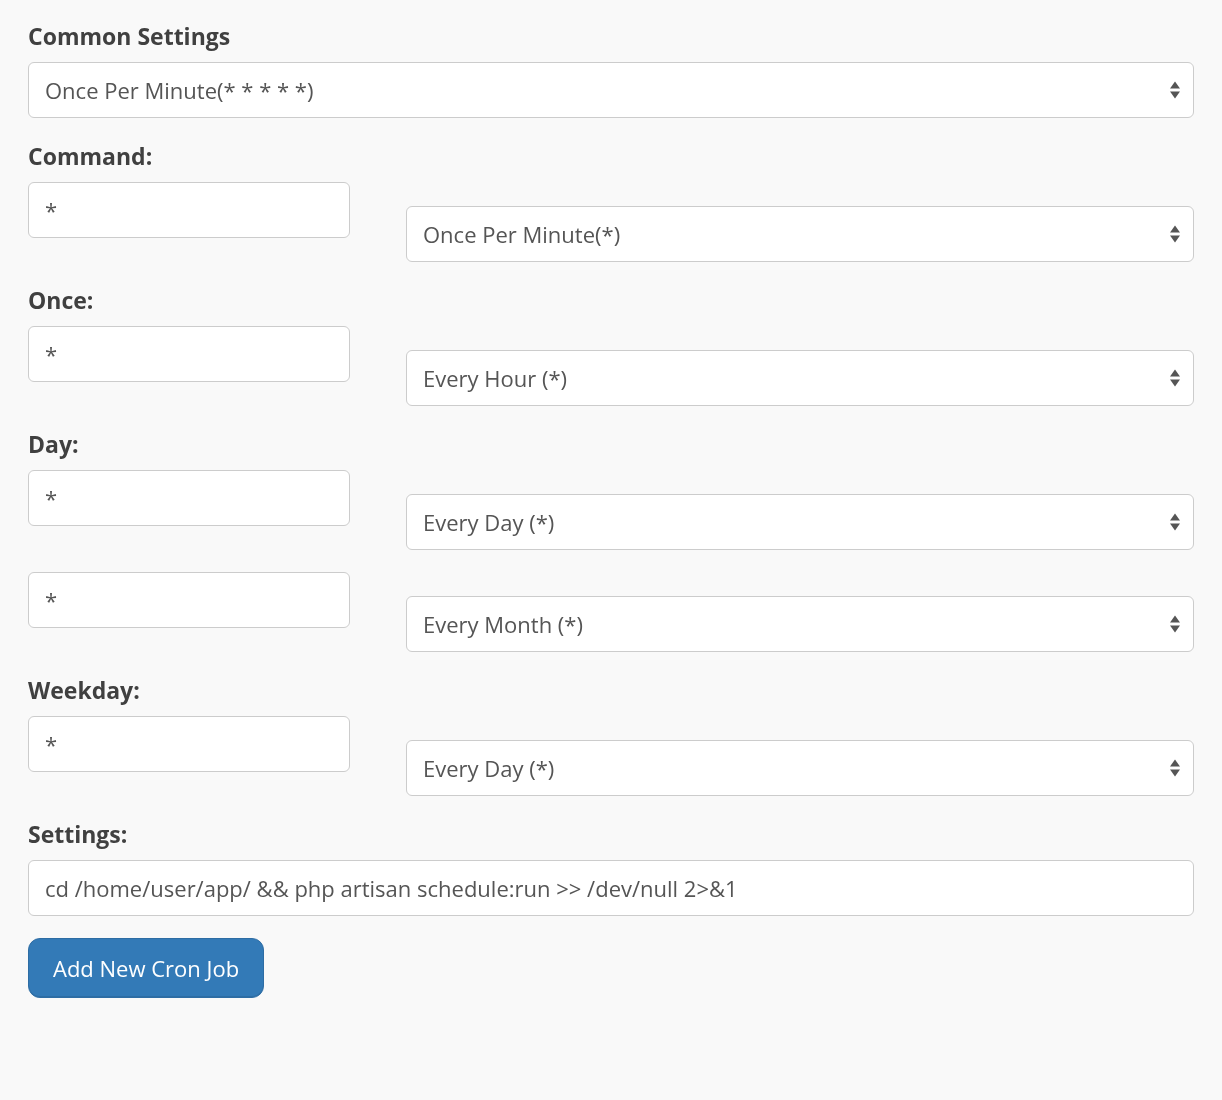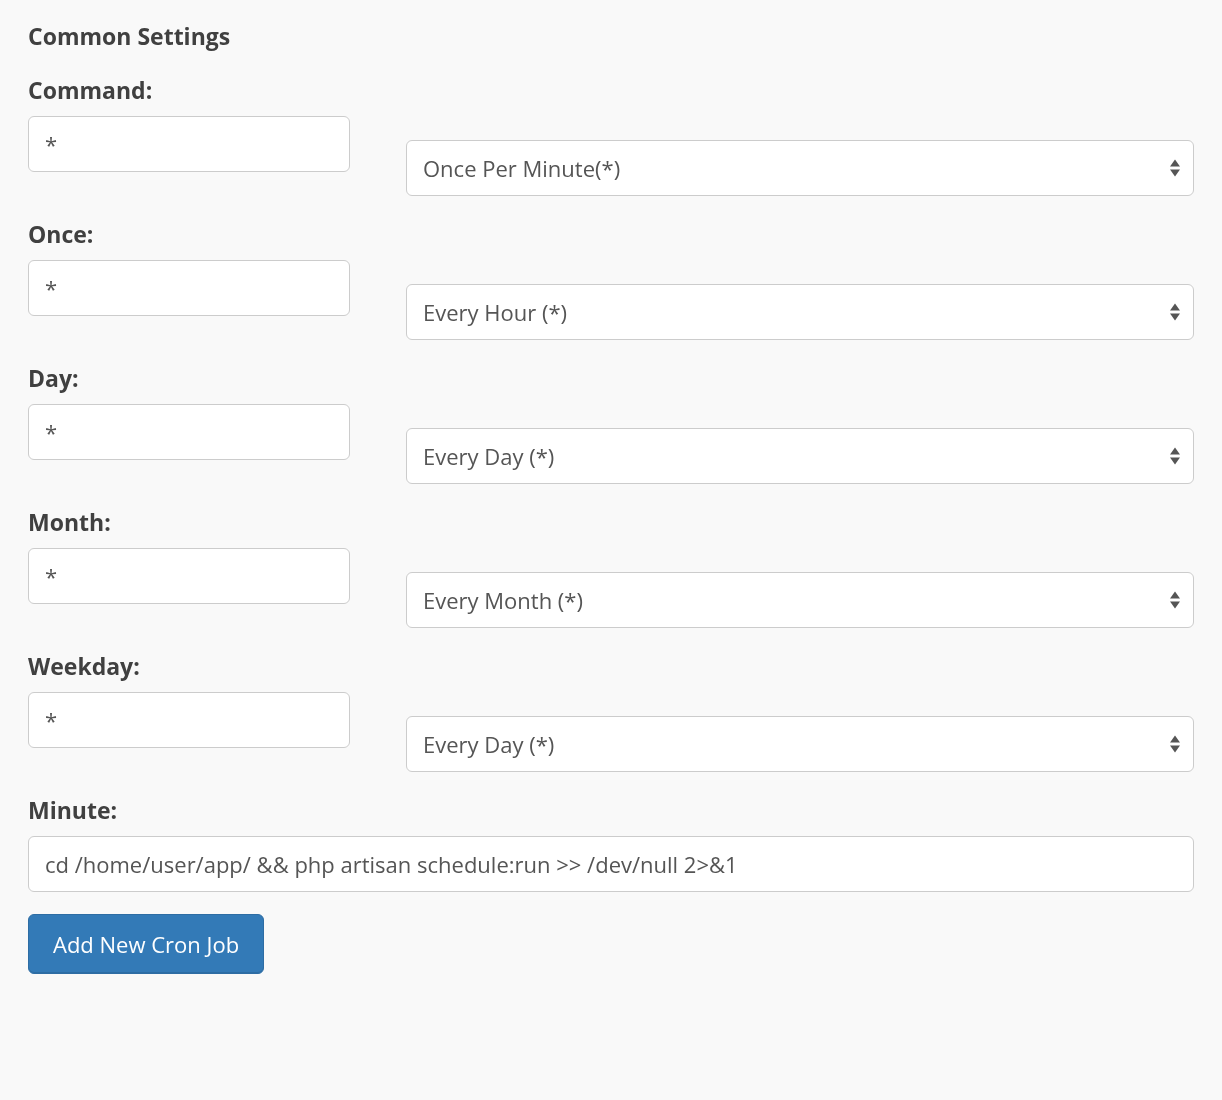--- a/index.html
+++ b/index.html
@@ -81,34 +81,43 @@
     .field-select {
       flex: 1;
       margin-top: 24px;
     }
     .btn-primary {
       background: #337ab7;
       border: 1px solid #2e6da4;
       color: #fff;
       padding: 14px 24px;
       font-size: 22px;
-      border-radius: 6px;
+      border-radius: 12px;
       cursor: pointer;
       font-family: inherit;
       box-shadow: inset 0 -1px 0 rgba(0,0,0,0.1);
     }
     .button-group {
       margin-top: 6px;
     }
   </style>
 </head>
 <body>
 
 <div class="form-group">
   <label class="form-label">Common Settings</label>
+  <div class="select-wrapper">
+    <select>
+      <option>Once Per Minute(* * * * *)</option>
+    </select>
+    <div class="select-arrows">
+      <div class="arrow-up"></div>
+      <div class="arrow-down"></div>
+    </div>
+  </div>
 </div>
 
 <div class="form-group">
   <label class="form-label">Command:</label>
   <div class="field-row">
     <div class="field-input">
       <input type="text" class="form-input" value="*" style="">
     </div>
     <div class="field-select">
       <div class="select-wrapper">
@@ -158,21 +167,20 @@
         <div class="select-arrows">
           <div class="arrow-up"></div>
           <div class="arrow-down"></div>
         </div>
       </div>
     </div>
   </div>
 </div>
 
 <div class="form-group">
-  <label class="form-label">Month:</label>
   <div class="field-row">
     <div class="field-input">
       <input type="text" class="form-input" value="*" style="">
     </div>
     <div class="field-select">
       <div class="select-wrapper">
         <select>
           <option>Every Month (*)</option>
         </select>
         <div class="select-arrows">
@@ -198,19 +206,19 @@
         <div class="select-arrows">
           <div class="arrow-up"></div>
           <div class="arrow-down"></div>
         </div>
       </div>
     </div>
   </div>
 </div>
 
 <div class="form-group">
-  <label class="form-label">Minute:</label>
+  <label class="form-label">Settings:</label>
   <input type="text" class="form-input" value="cd /home/user/app/ &amp;&amp; php artisan schedule:run &gt;&gt; /dev/null 2&gt;&amp;1" style="">
 </div>
 
 <div class="button-group">
   <button class="btn-primary">Add New Cron Job</button>
 </div>
 
 </body></html>

